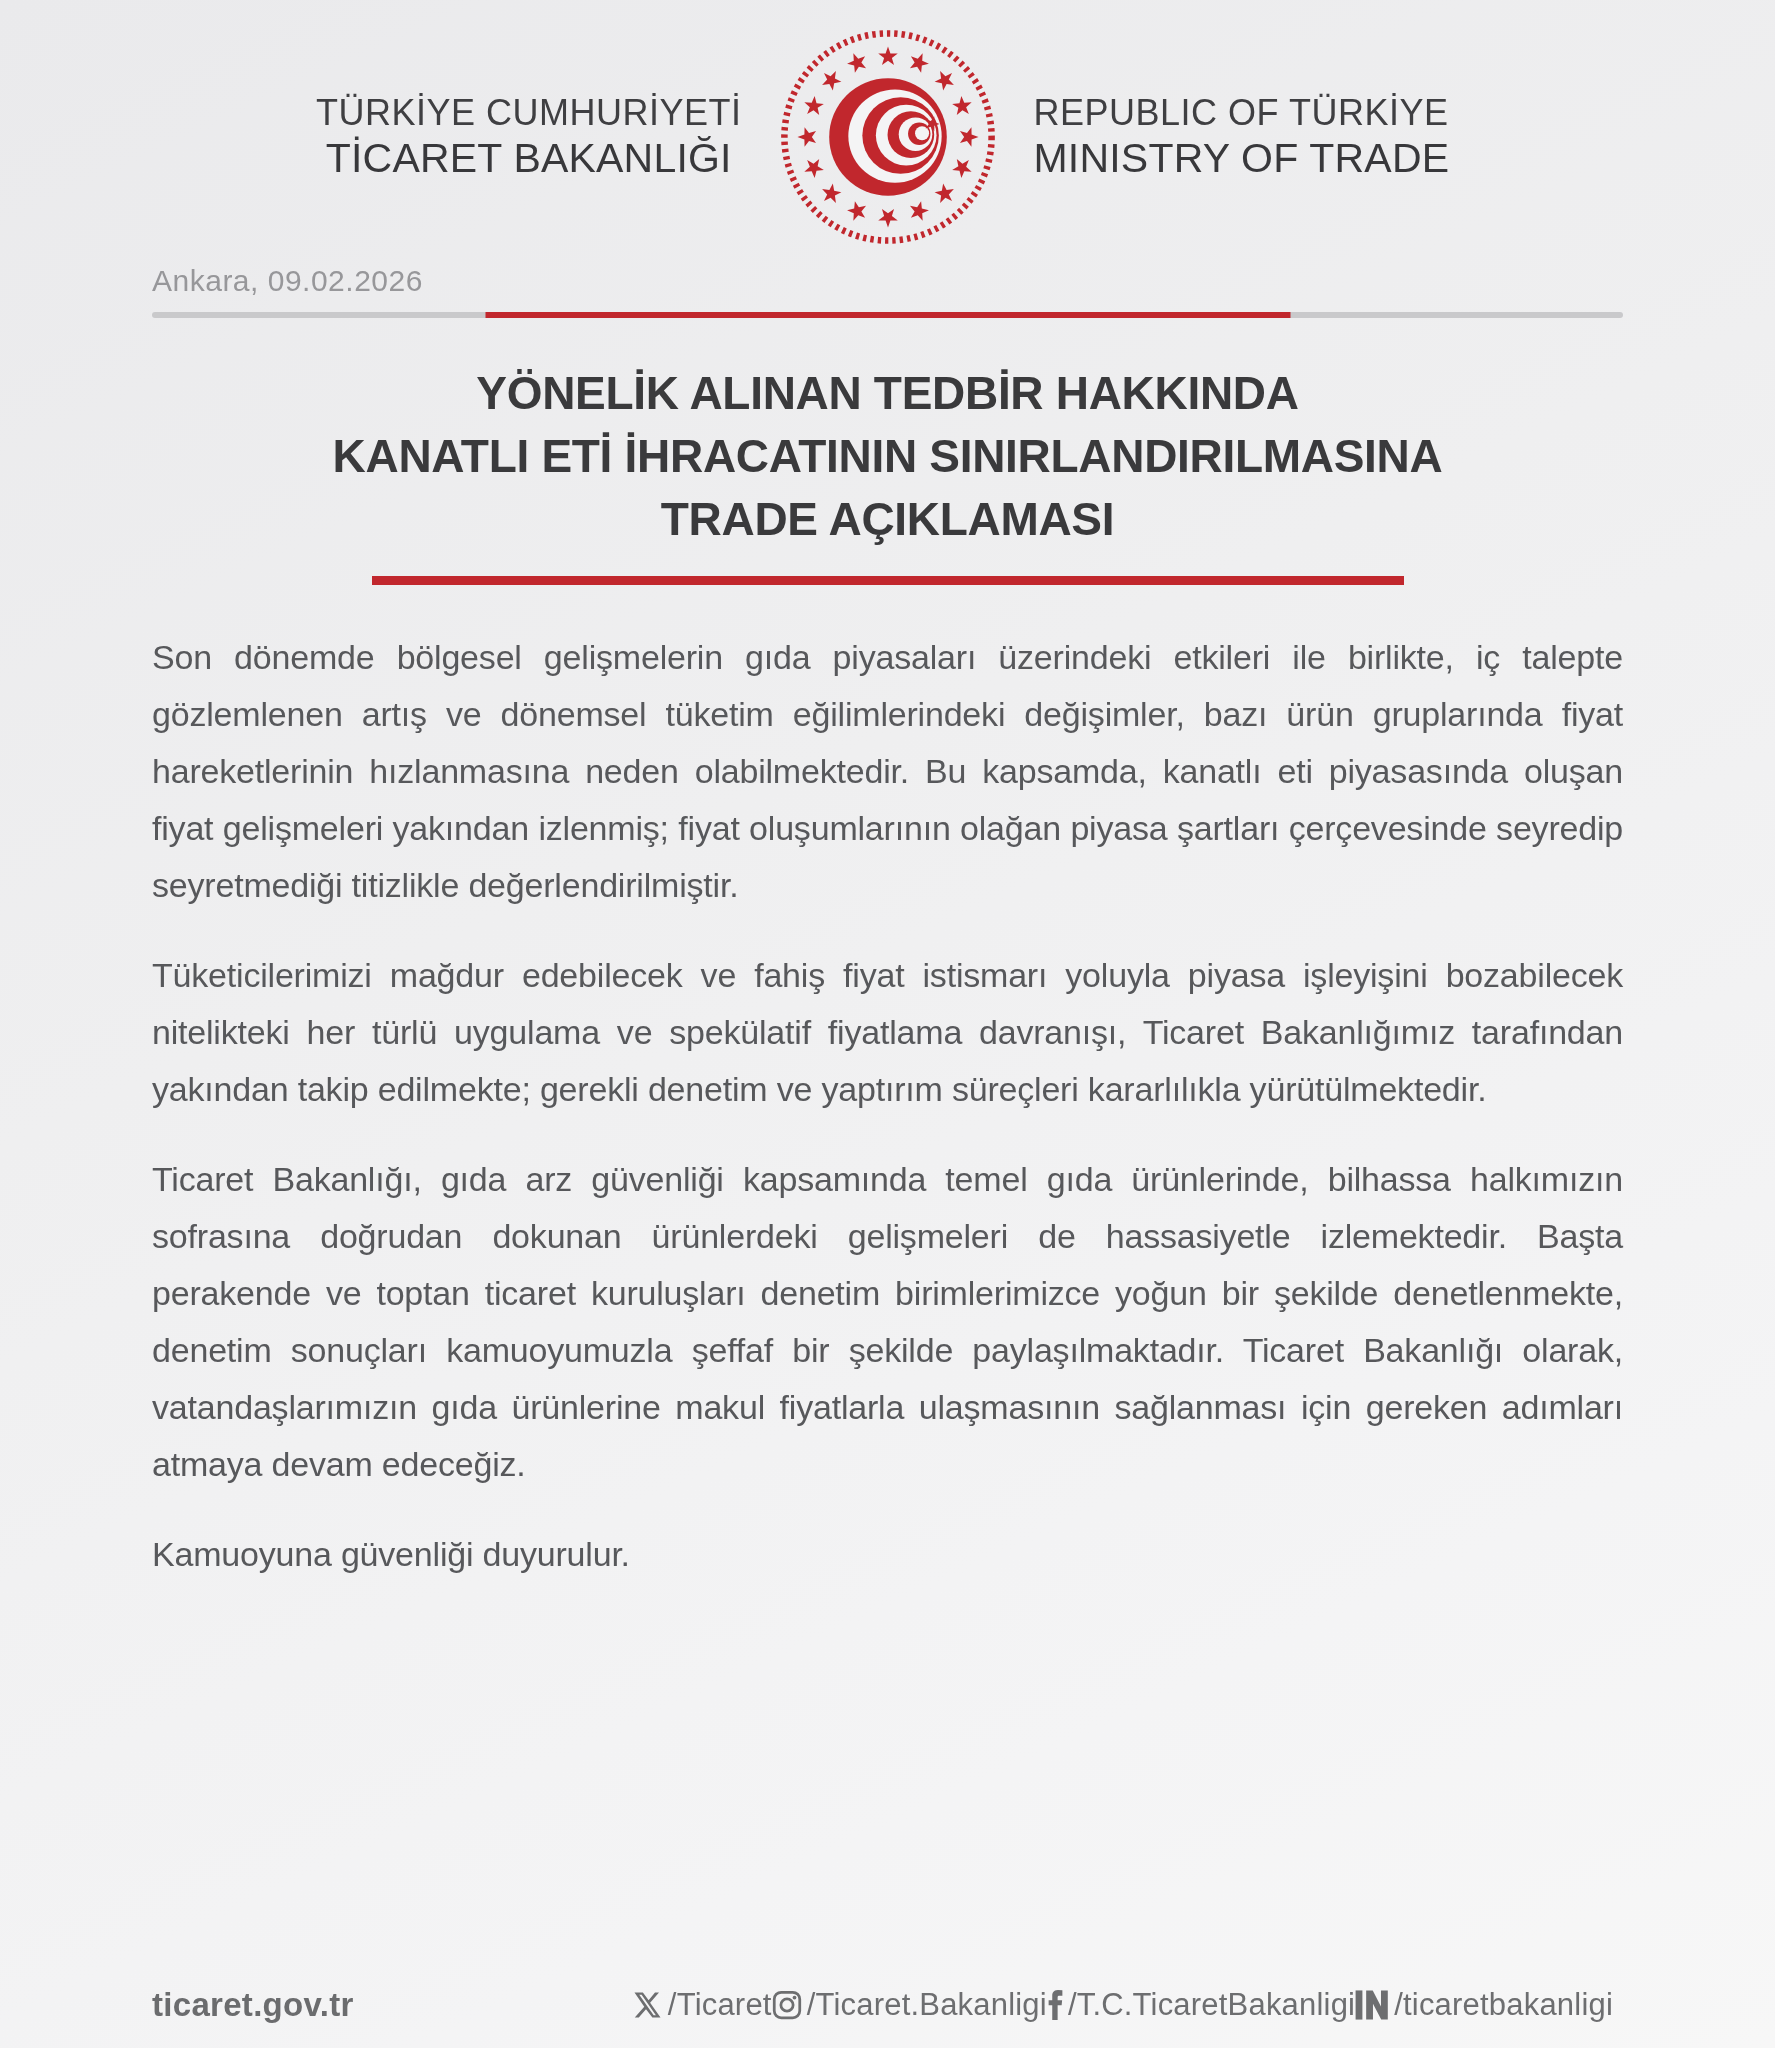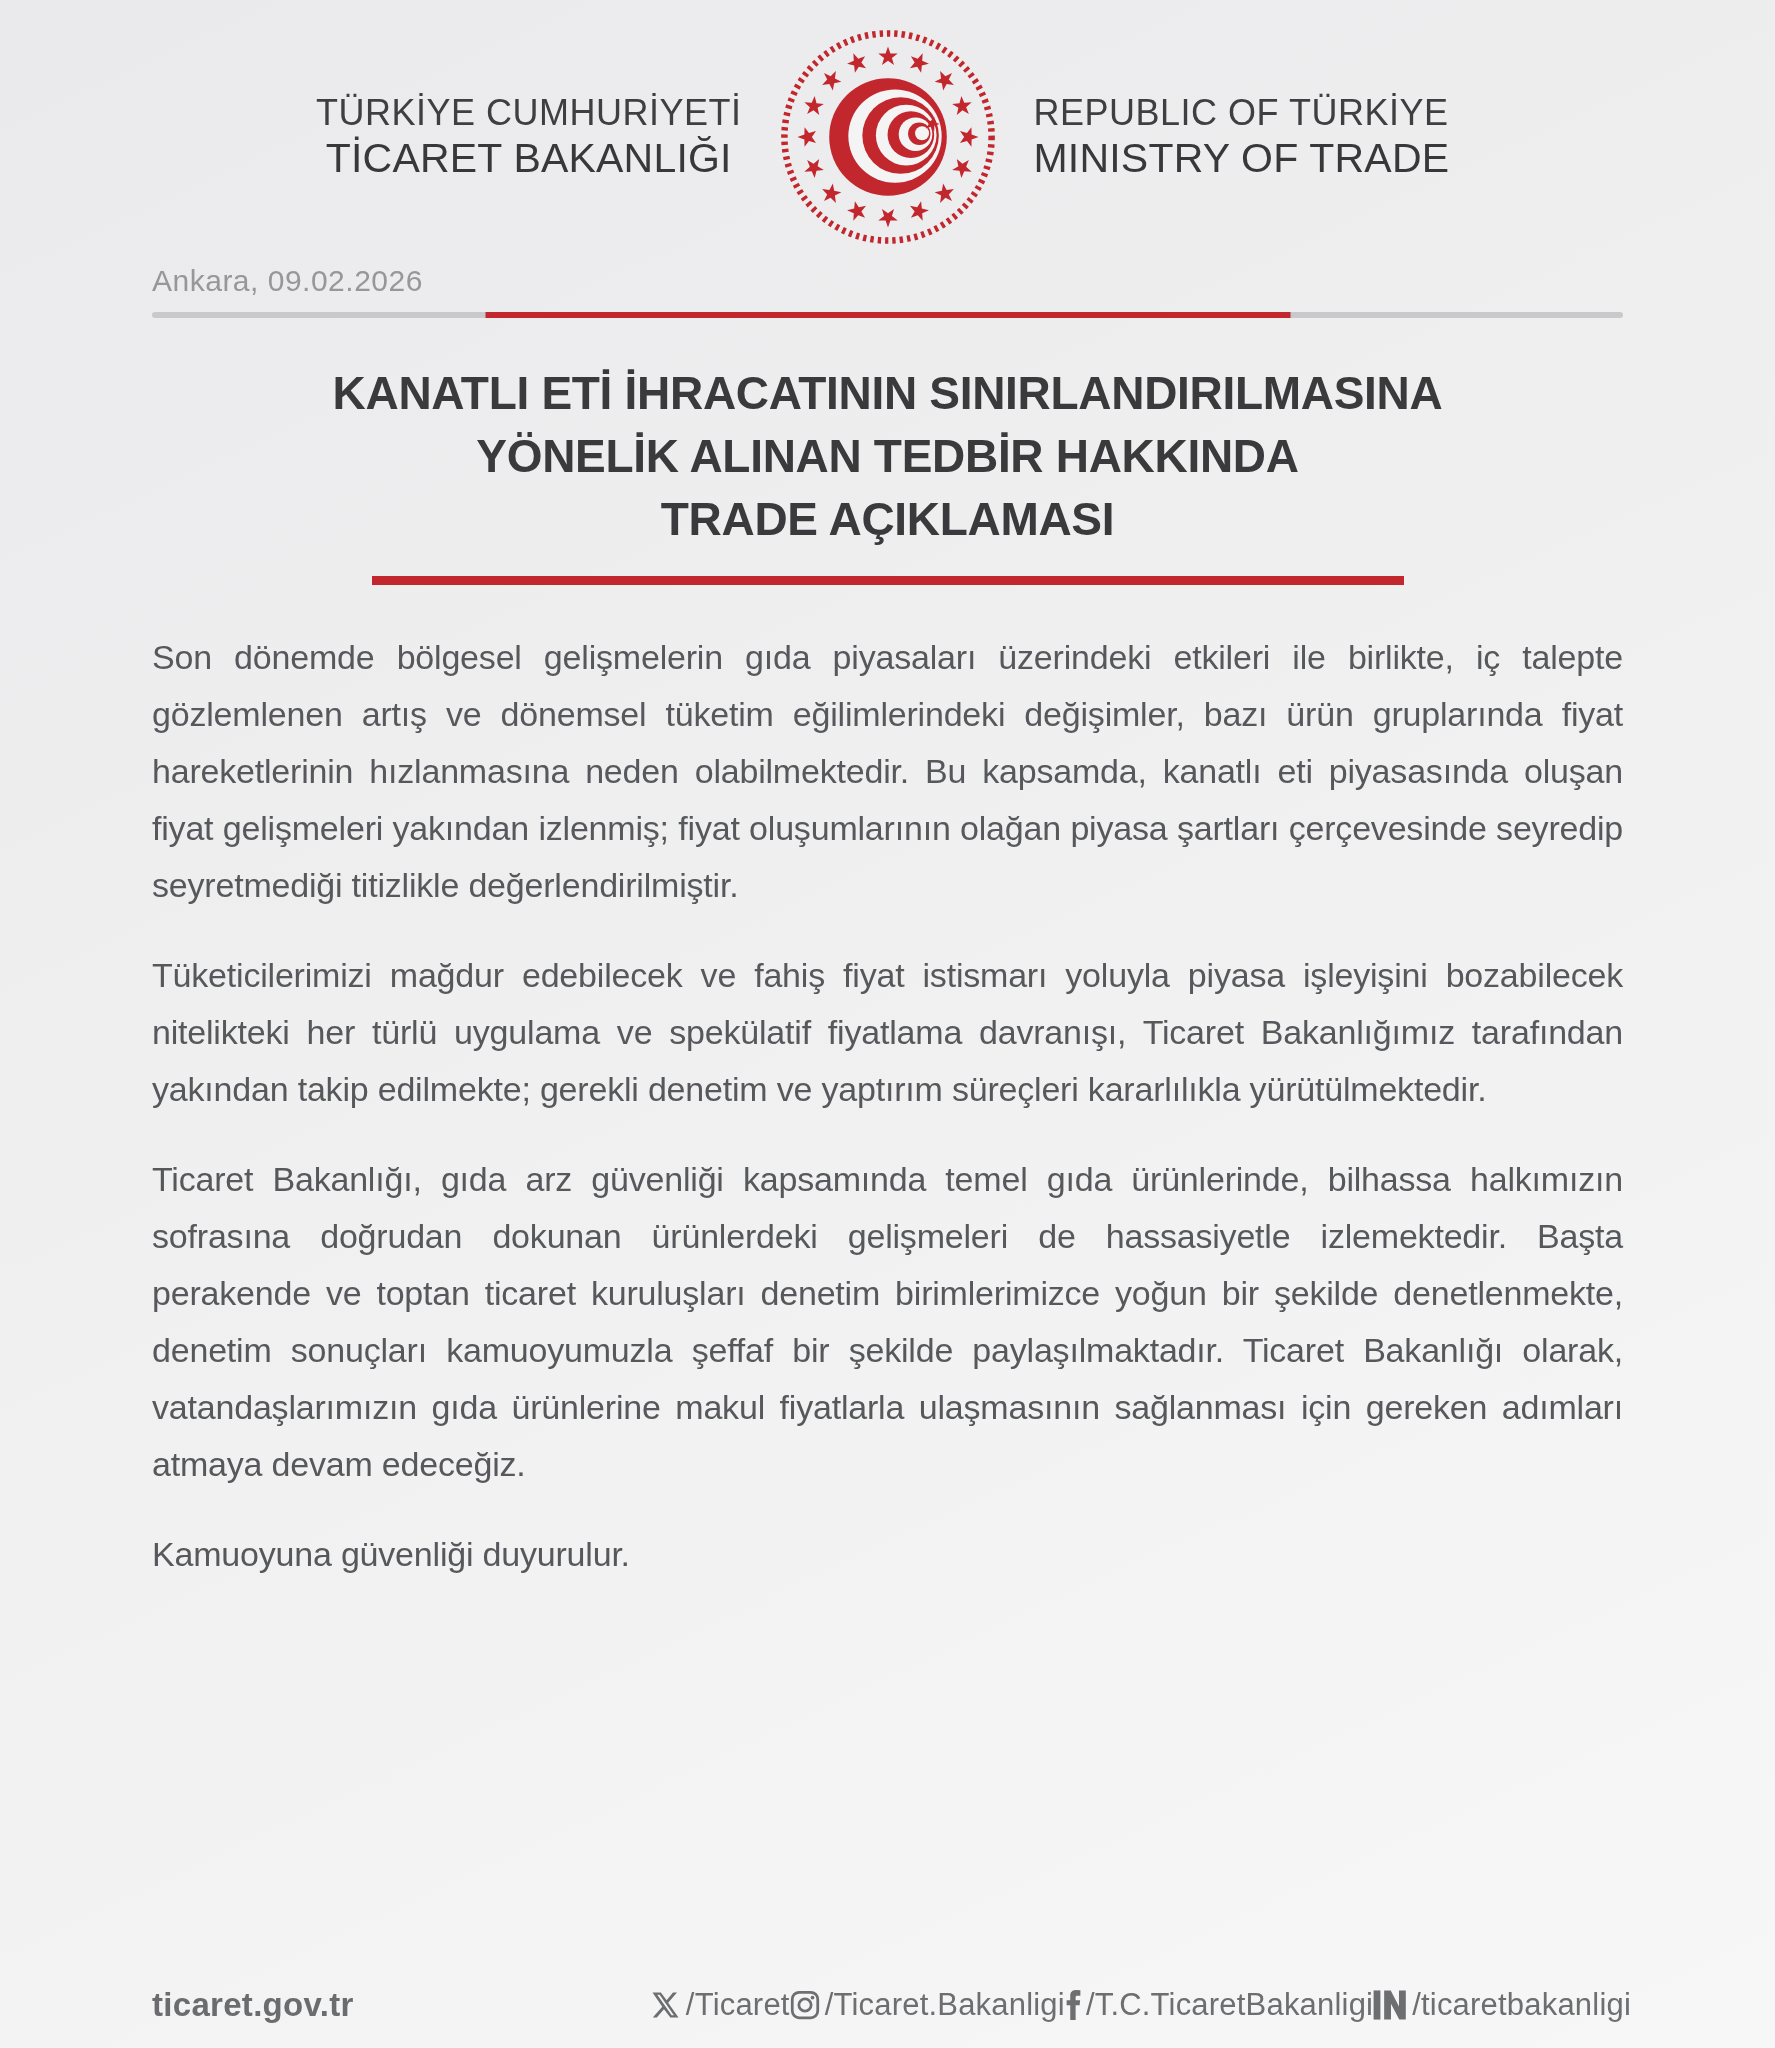--- a/index.html
+++ b/index.html
@@ -64,21 +64,21 @@
   }
   .body-copy p:first-child{margin-top:0;}
   .body-copy p.emphasis{
     font-weight:700;
     color:#414247;
   }
   .closing{text-align:left;}
   
   .footer{
     position:absolute;
-    left:152px;right:144px;bottom:24px;
+    left:152px;right:162px;bottom:24px;
     display:flex;align-items:center;justify-content:space-between;
   }
   .website{font-size:33px;font-weight:700;color:#6b6c6e;letter-spacing:.3px;}
   .social{display:flex;align-items:center;}
   .social-item{display:flex;align-items:center;gap:5px;}
   .social-item .handle{font-size:31px;color:#6d6e70;letter-spacing:.2px;}
   .social-item svg{display:block;}
   .ico{fill:#6d6e70;stroke:none;}
   .ico-stroke{fill:none;stroke:#6d6e70;}
 </style>
@@ -136,22 +136,22 @@
     </div>
   </div>
 
   <div class="dateline">Ankara, 09.02.2026</div>
 
   <div class="divider">
     <div class="divider-red"></div>
   </div>
 
   <h1 class="title" style="margin-bottom:0;">
+    <div>YÖNELİK ALINAN TEDBİR HAKKINDA</div>
     <div>KANATLI ETİ İHRACATININ SINIRLANDIRILMASINA</div>
-    <div>YÖNELİK ALINAN TEDBİR HAKKINDA</div>
     <div>TRADE AÇIKLAMASI</div>
   </h1>
   <div class="title-underline"></div>
 
   <div class="body-copy">
     <p>Son dönemde bölgesel gelişmelerin gıda piyasaları üzerindeki etkileri ile birlikte, iç talepte gözlemlenen artış ve dönemsel tüketim eğilimlerindeki değişimler, bazı ürün gruplarında fiyat hareketlerinin hızlanmasına neden olabilmektedir. Bu kapsamda, kanatlı eti piyasasında oluşan fiyat gelişmeleri yakından izlenmiş; fiyat oluşumlarının olağan piyasa şartları çerçevesinde seyredip seyretmediği titizlikle değerlendirilmiştir.</p>
     <p>Tüketicilerimizi mağdur edebilecek ve fahiş fiyat istismarı yoluyla piyasa işleyişini bozabilecek nitelikteki her türlü uygulama ve spekülatif fiyatlama davranışı, Ticaret Bakanlığımız tarafından yakından takip edilmekte; gerekli denetim ve yaptırım süreçleri kararlılıkla yürütülmektedir.</p>
     <p>Ticaret Bakanlığı, gıda arz güvenliği kapsamında temel gıda ürünlerinde, bilhassa halkımızın sofrasına doğrudan dokunan ürünlerdeki gelişmeleri de hassasiyetle izlemektedir. Başta perakende ve toptan ticaret kuruluşları denetim birimlerimizce yoğun bir şekilde denetlenmekte, denetim sonuçları kamuoyumuzla şeffaf bir şekilde paylaşılmaktadır. Ticaret Bakanlığı olarak, vatandaşlarımızın gıda ürünlerine makul fiyatlarla ulaşmasının sağlanması için gereken adımları atmaya devam edeceğiz.</p>
     <p class="closing">Kamuoyuna güvenliği duyurulur.</p>
   </div>

